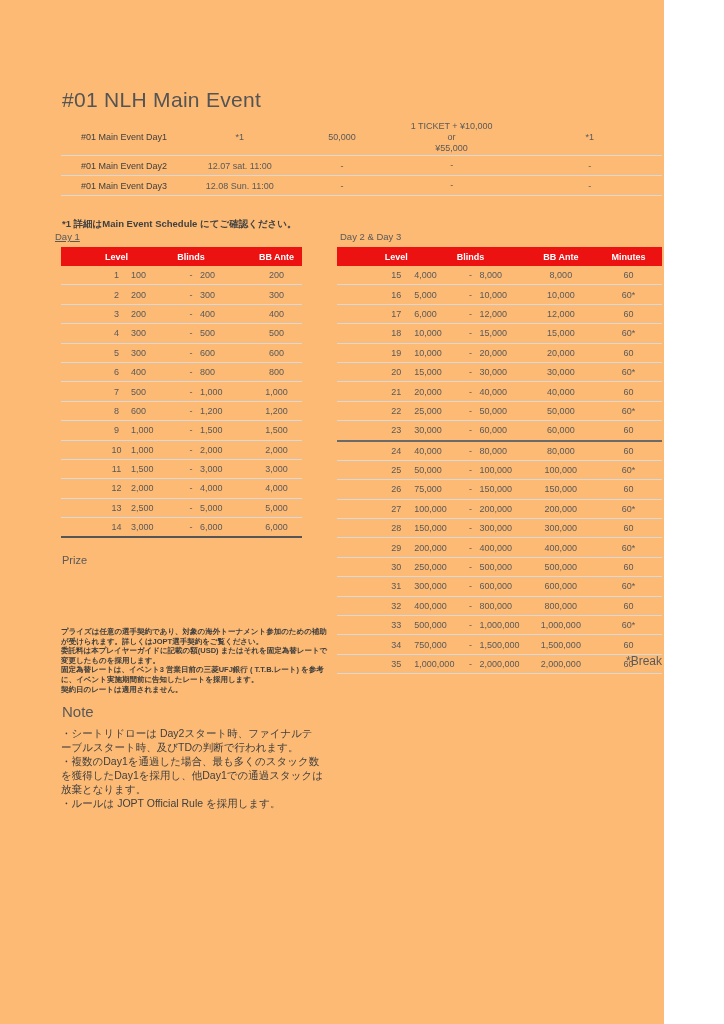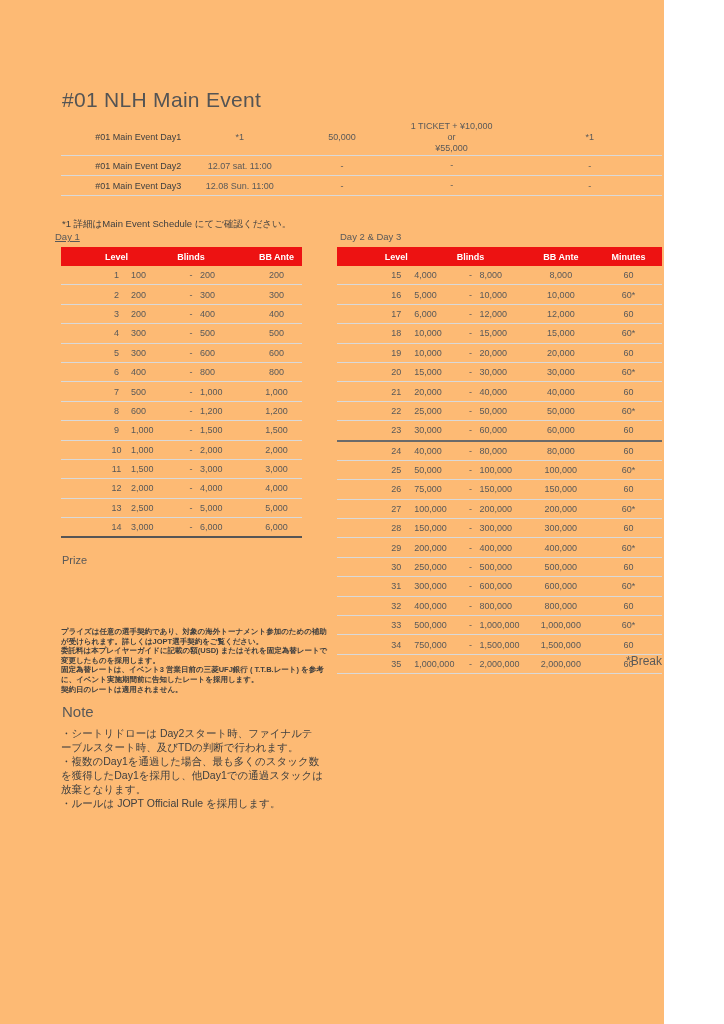--- a/index.html
+++ b/index.html
@@ -15,23 +15,23 @@
   
   .event-table { position:absolute; left:61px; top:119px; width:601px; font-size:9px; }
   .et-header, .et-row { display:grid; grid-template-columns:20% 19.5% 14.5% 22% 24%; }
   .et-header {
     background:var(--red); color:#fff; font-weight:bold; height:21px;
     align-items:center; text-align:center;
   }
   .et-row { border-bottom:1px solid var(--light-line); align-items:center; text-align:center; color:var(--body); }
   .et-row { height:19px; }
   .et-row.tall { height:36px; }
-  .et-row .cell-event { text-align:right; padding-left:6px; color:var(--ink); }
+  .et-row .cell-event { text-align:center; padding-left:6px; color:var(--ink); }
   .et-row .cell-fee { white-space:pre-line; line-height:11px; }
-  .footnote { position:absolute; left:62px; top:218px; font-size:9.5px; color:var(--ink); }
+  .footnote { position:absolute; left:62px; top:218px; font-size:9.5px; color:var(--ink);font-weight:bold; }
   
   .day-label { position:absolute; top:231px; font-size:9.5px; color:var(--body); }
   .day1-label { left:55px;text-decoration:underline; }
   .day23-label { left:340px; }
   .blind-table { position:absolute; top:247px; font-size:9px; }
   .day1-table { left:61px; width:241px; }
   .day23-table { left:337px; width:325px; }
   .bt-header, .bt-row { display:grid; align-items:center; text-align:center;padding-left:41px; }
   .day1-table .bt-header, .day1-table .bt-row { grid-template-columns:14.5% 60% 25.5%; }
   .day23-table .bt-header, .day23-table .bt-row { grid-template-columns:12.8% 39.6% 24% 23.6%; }

